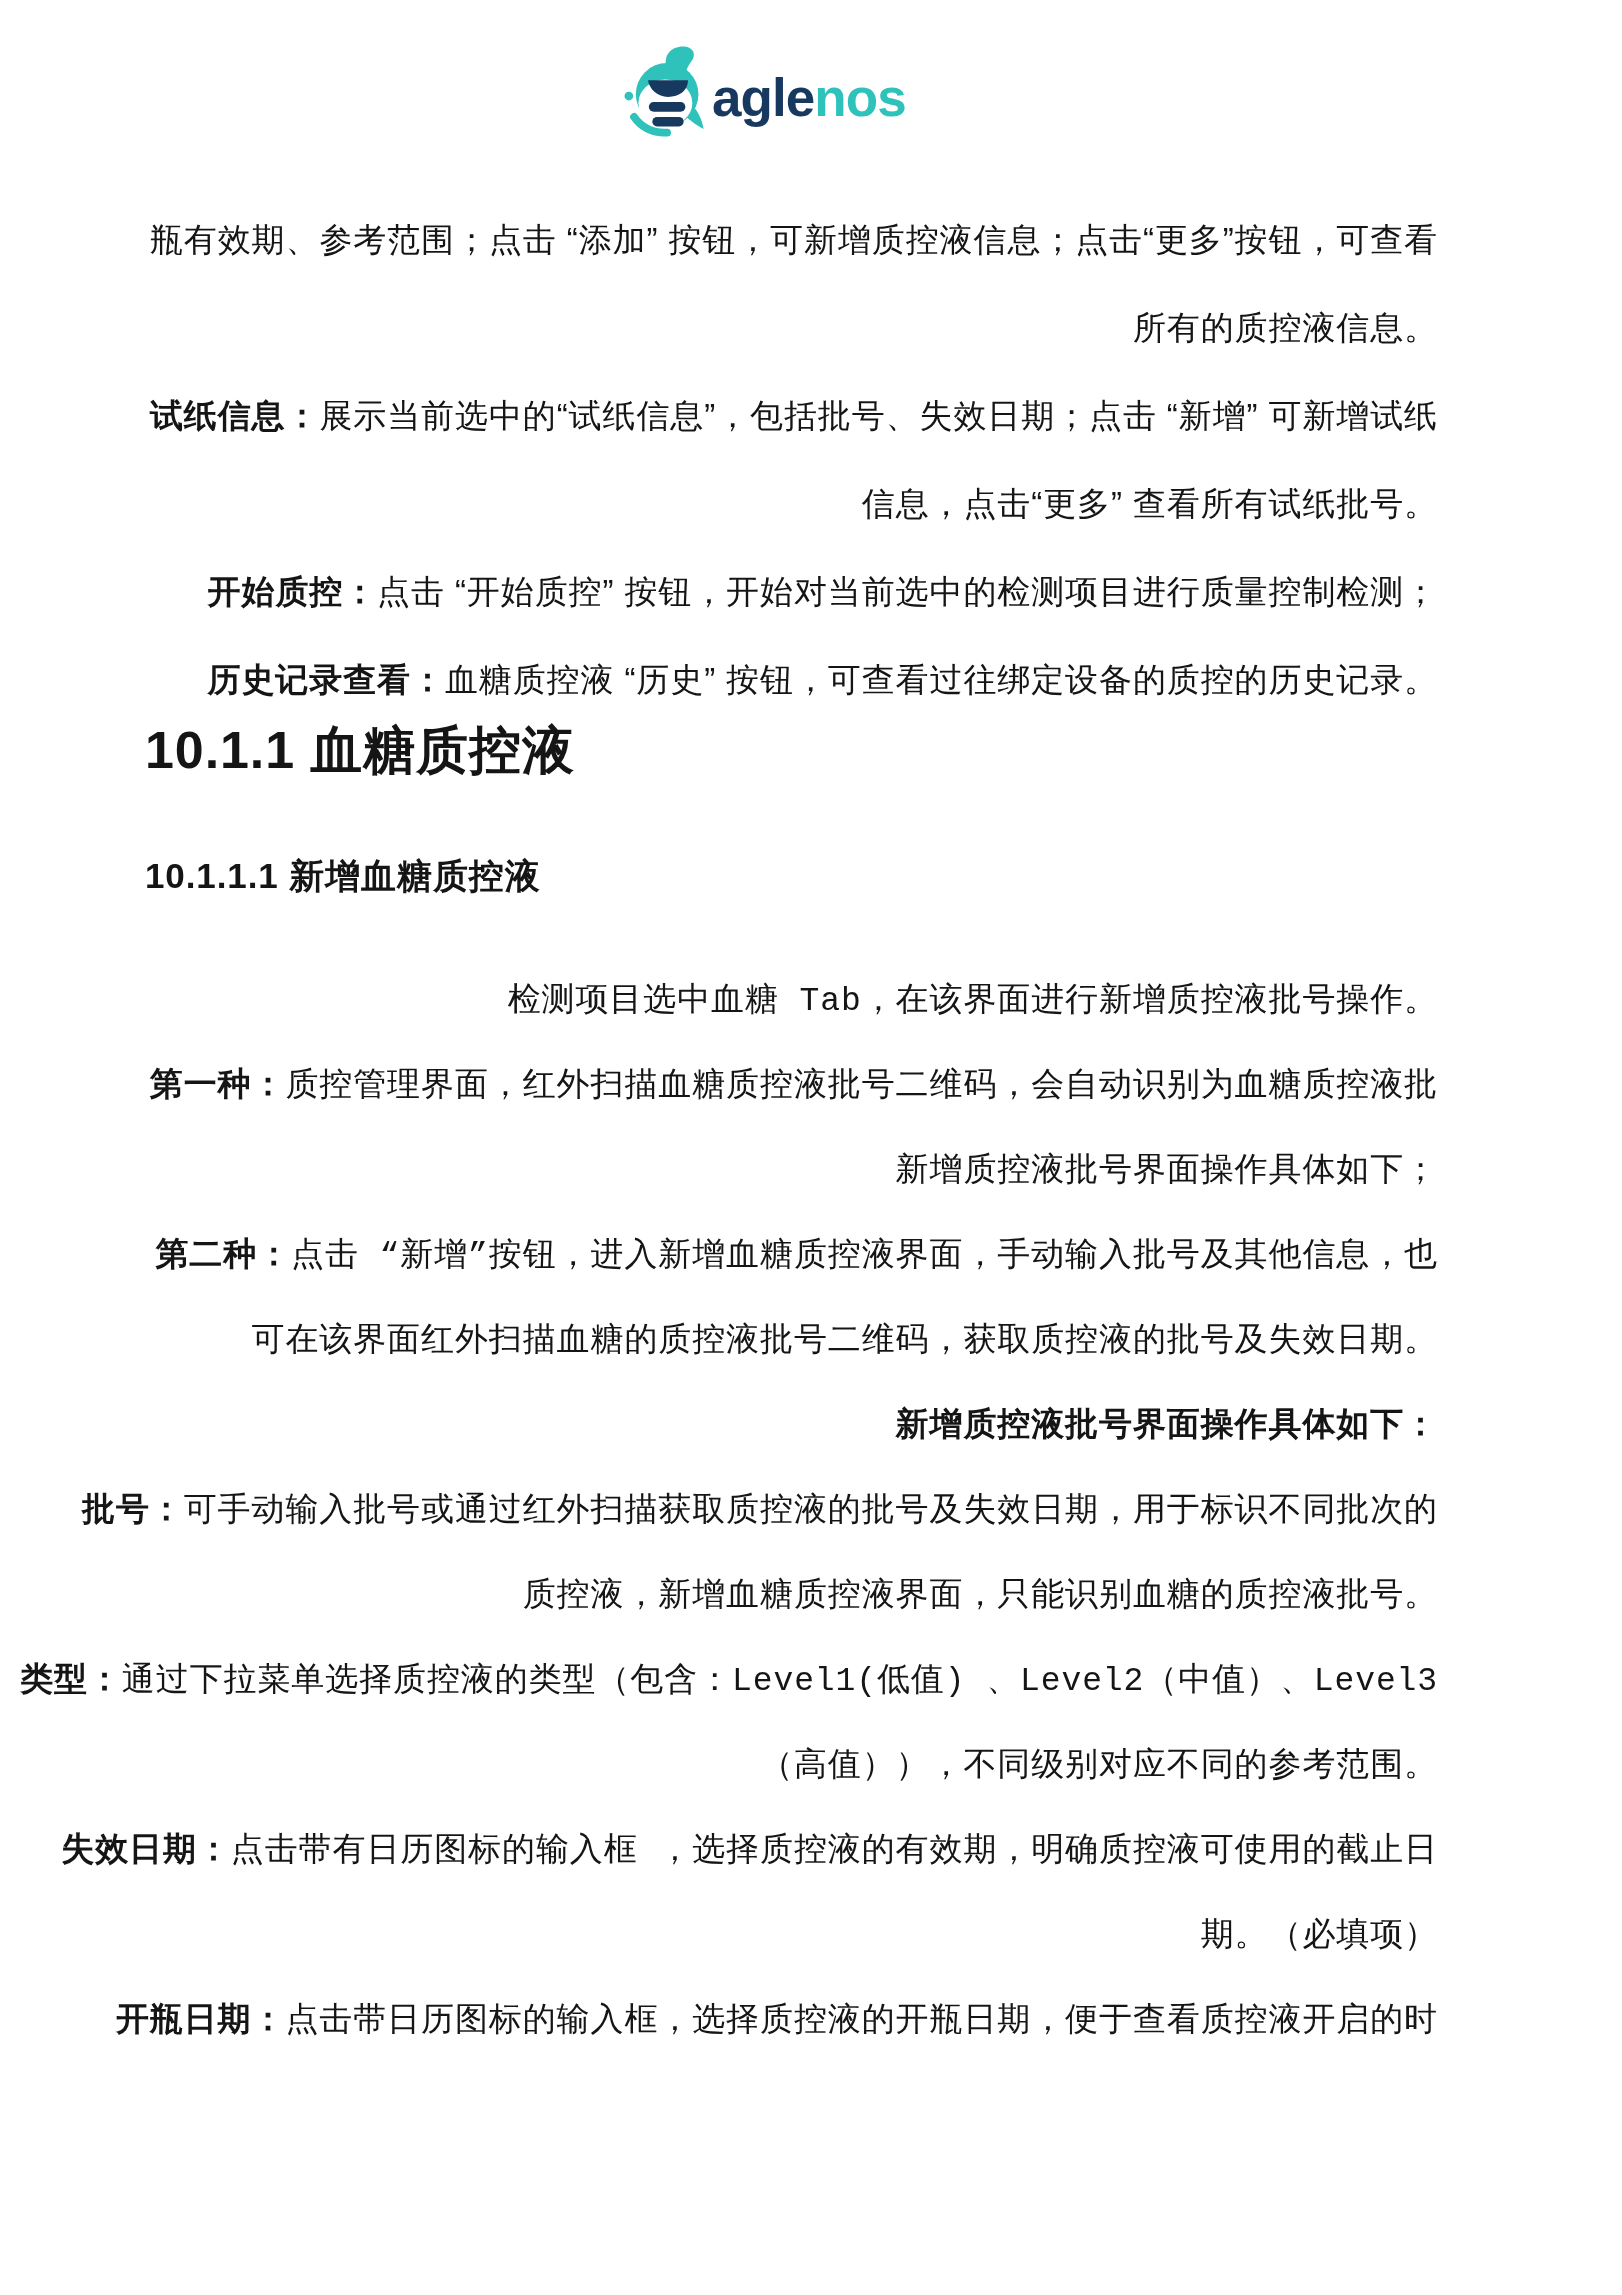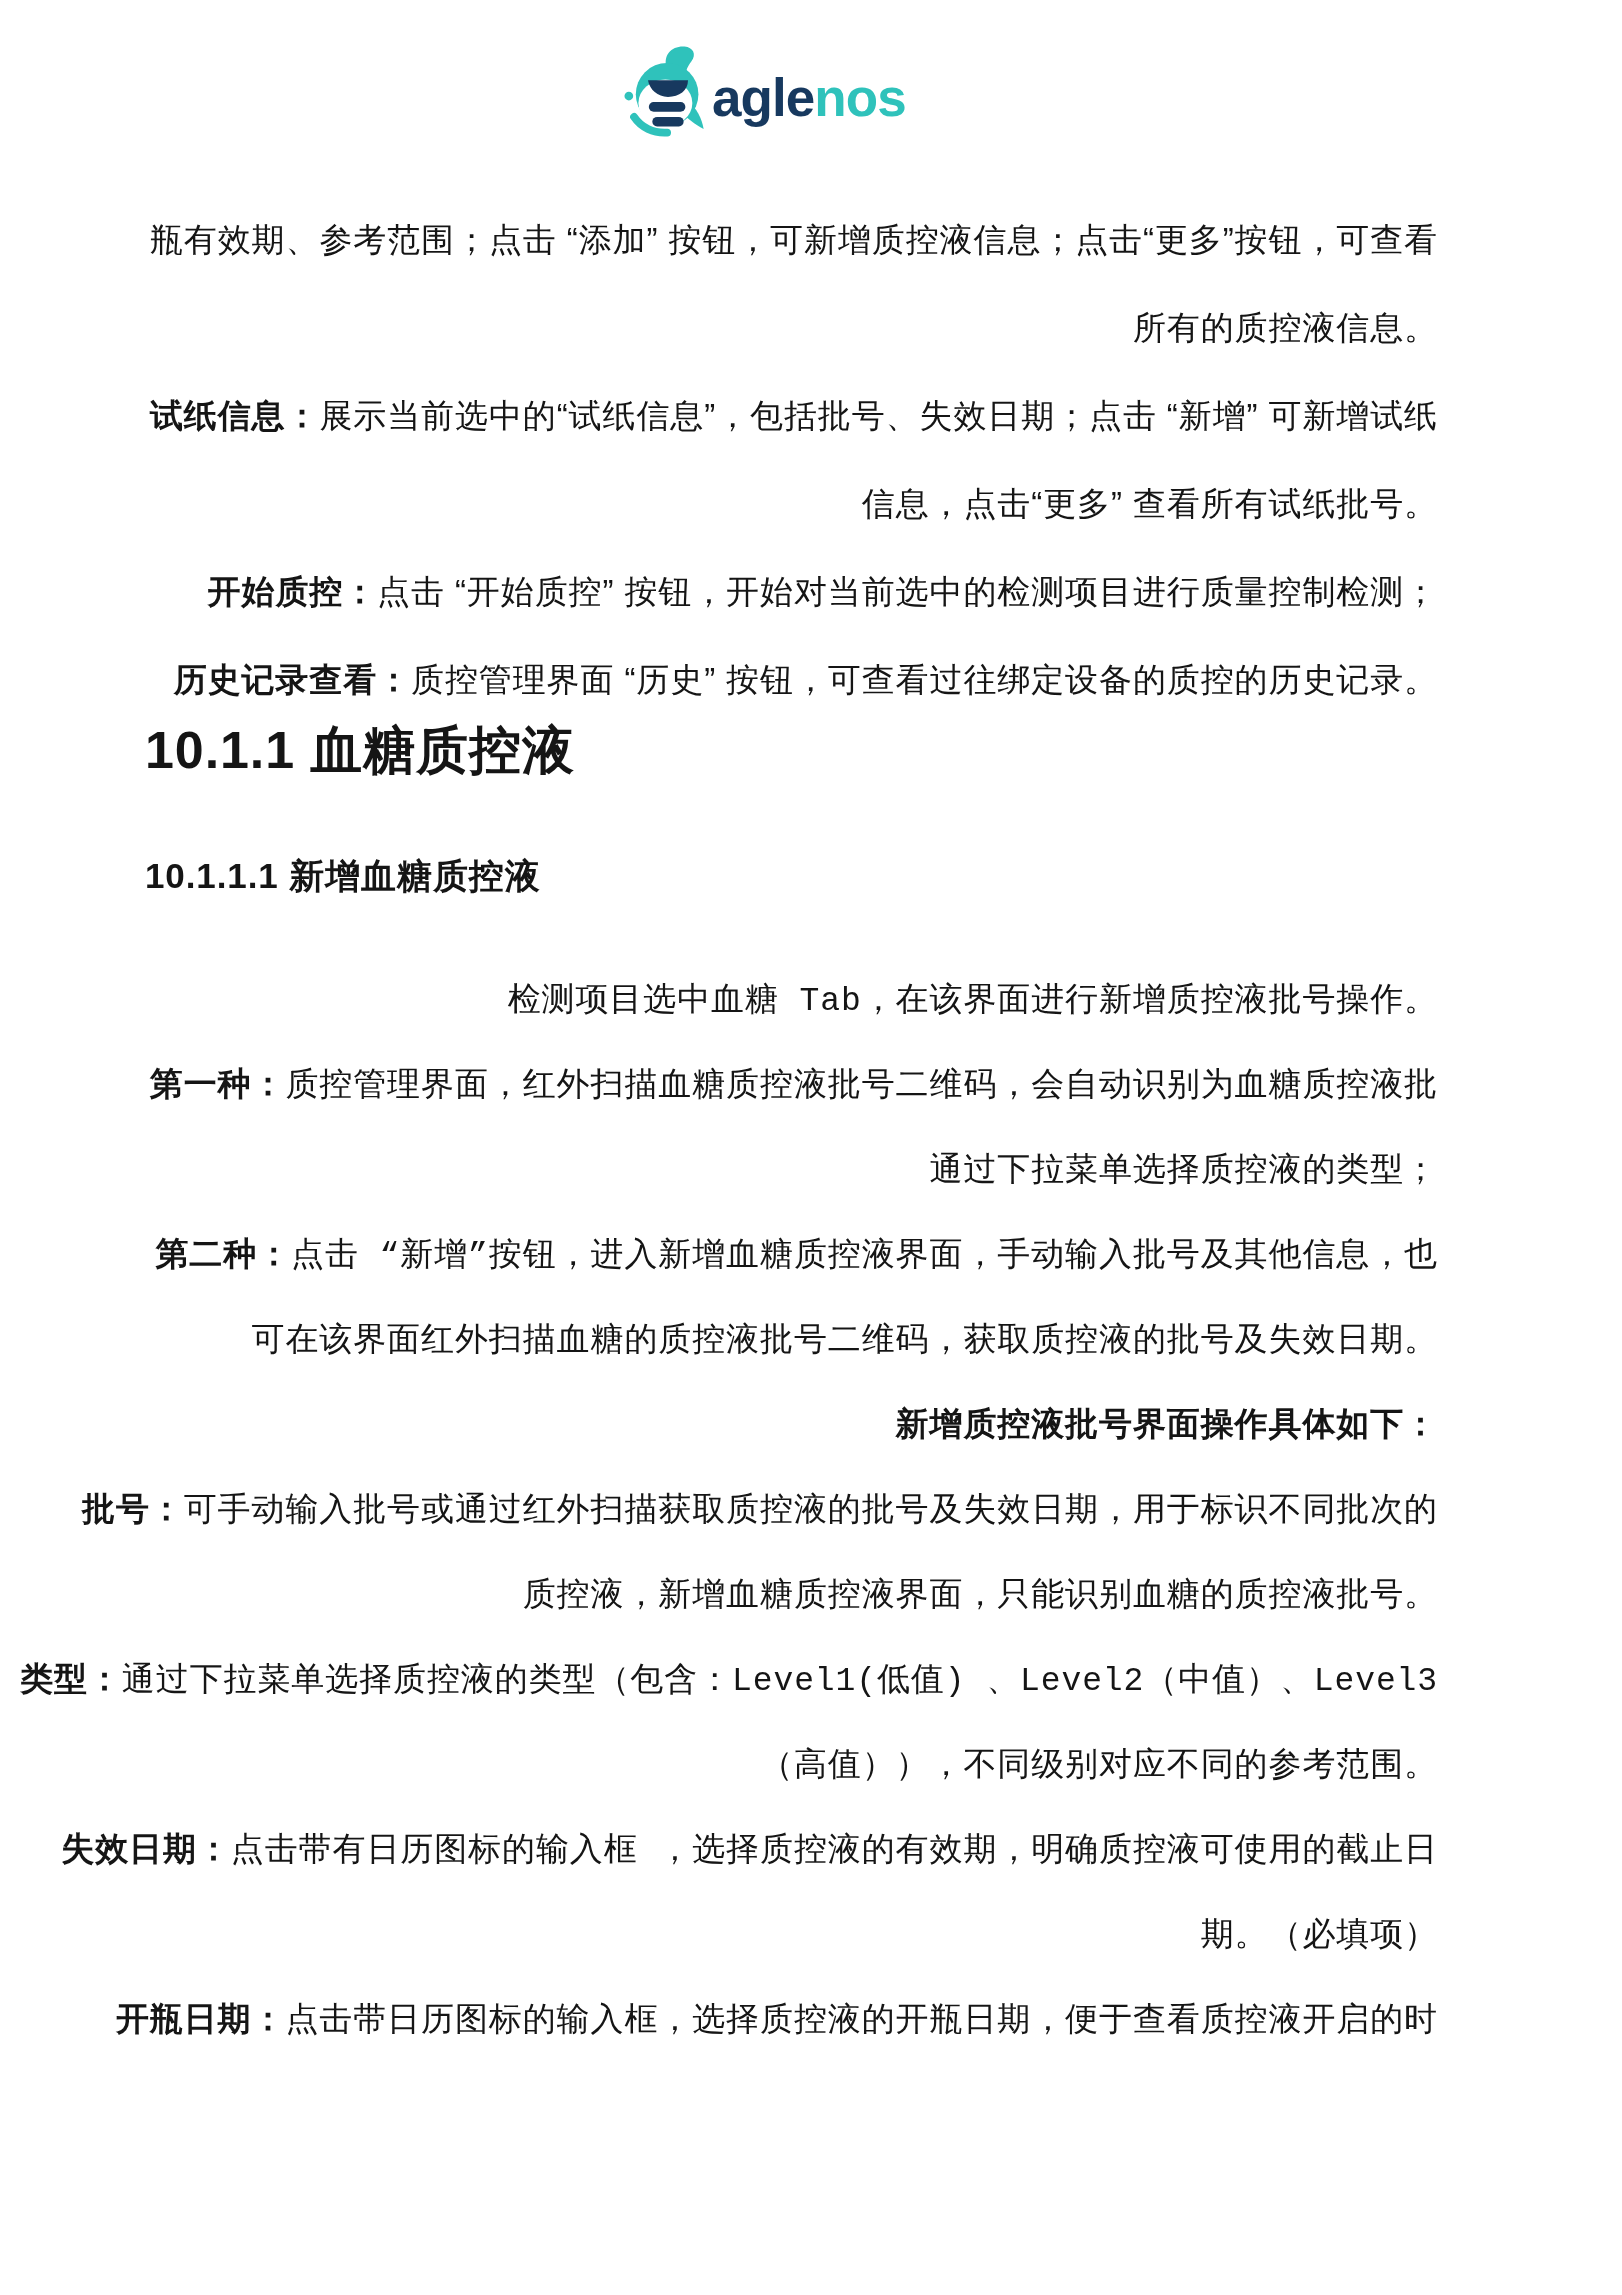--- a/index.html
+++ b/index.html
@@ -76,30 +76,30 @@
     </svg>
     <div class="brand"><span class="navy">agle</span><span class="teal">nos</span></div>
   </div>
 
   <div class="block block-a" id="block-a">
       <div class="line"><span class="lead"></span><span class="rest">瓶有效期、参考范围；点击 “添加” 按钮，可新增质控液信息；点击“更多”按钮，可查看</span></div>
       <div class="line"><span class="lead"></span><span class="rest">所有的质控液信息。</span></div>
       <div class="line"><span class="lead">试纸信息：</span><span class="rest">展示当前选中的“试纸信息”，包括批号、失效日期；点击 “新增” 可新增试纸</span></div>
       <div class="line"><span class="lead"></span><span class="rest">信息，点击“更多” 查看所有试纸批号。</span></div>
       <div class="line"><span class="lead">开始质控：</span><span class="rest">点击 “开始质控” 按钮，开始对当前选中的检测项目进行质量控制检测；</span></div>
-      <div class="line"><span class="lead">历史记录查看：</span><span class="rest">质控管理界面 “历史” 按钮，可查看过往绑定设备的质控的历史记录。</span></div>
+      <div class="line"><span class="lead">历史记录查看：</span><span class="rest">血糖质控液 “历史” 按钮，可查看过往绑定设备的质控的历史记录。</span></div>
     </div>
 
   <h2 class="sec">10.1.1 血糖质控液</h2>
   <h3 class="subsec">10.1.1.1 新增血糖质控液</h3>
 
   <div class="block block-b" id="block-b">
       <div class="line" style="padding-left: 2em;"><span class="lead"></span><span class="rest">检测项目选中血糖 Tab，在该界面进行新增质控液批号操作。</span></div>
       <div class="line" style="padding-left: 2em;"><span class="lead">第一种：</span><span class="rest">质控管理界面，红外扫描血糖质控液批号二维码，会自动识别为血糖质控液批</span></div>
-      <div class="line"><span class="lead"></span><span class="rest">通过下拉菜单选择质控液的类型；</span></div>
+      <div class="line"><span class="lead"></span><span class="rest">新增质控液批号界面操作具体如下；</span></div>
       <div class="line" style="padding-left: 1.6em;"><span class="lead">第二种：</span><span class="rest">点击 “新增”按钮，进入新增血糖质控液界面，手动输入批号及其他信息，也</span></div>
       <div class="line"><span class="lead"></span><span class="rest">可在该界面红外扫描血糖的质控液批号二维码，获取质控液的批号及失效日期。</span></div>
       <div class="line"><span class="lead">新增质控液批号界面操作具体如下：</span><span class="rest"></span></div>
       <div class="line"><span class="lead">批号：</span><span class="rest">可手动输入批号或通过红外扫描获取质控液的批号及失效日期，用于标识不同批次的</span></div>
       <div class="line"><span class="lead"></span><span class="rest">质控液，新增血糖质控液界面，只能识别血糖的质控液批号。</span></div>
       <div class="line"><span class="lead">类型：</span><span class="rest">通过下拉菜单选择质控液的类型（包含：Level1(低值) 、Level2（中值）、Level3</span></div>
       <div class="line"><span class="lead"></span><span class="rest">（高值）），不同级别对应不同的参考范围。</span></div>
       <div class="line"><span class="lead">失效日期：</span><span class="rest">点击带有日历图标的输入框 ，选择质控液的有效期，明确质控液可使用的截止日</span></div>
       <div class="line"><span class="lead"></span><span class="rest">期。（必填项）</span></div>
       <div class="line"><span class="lead">开瓶日期：</span><span class="rest">点击带日历图标的输入框，选择质控液的开瓶日期，便于查看质控液开启的时</span></div>

